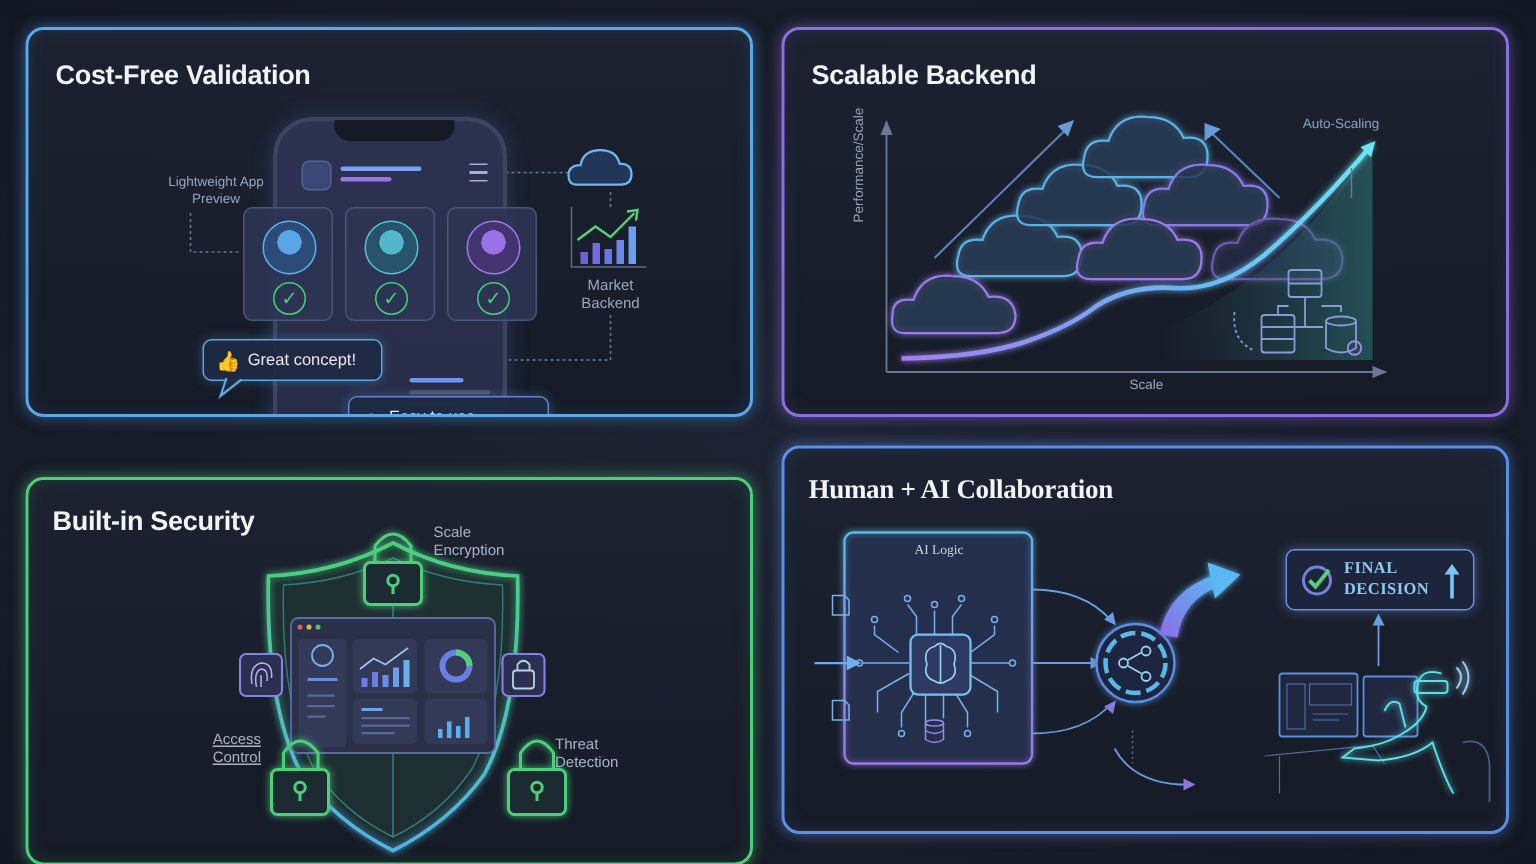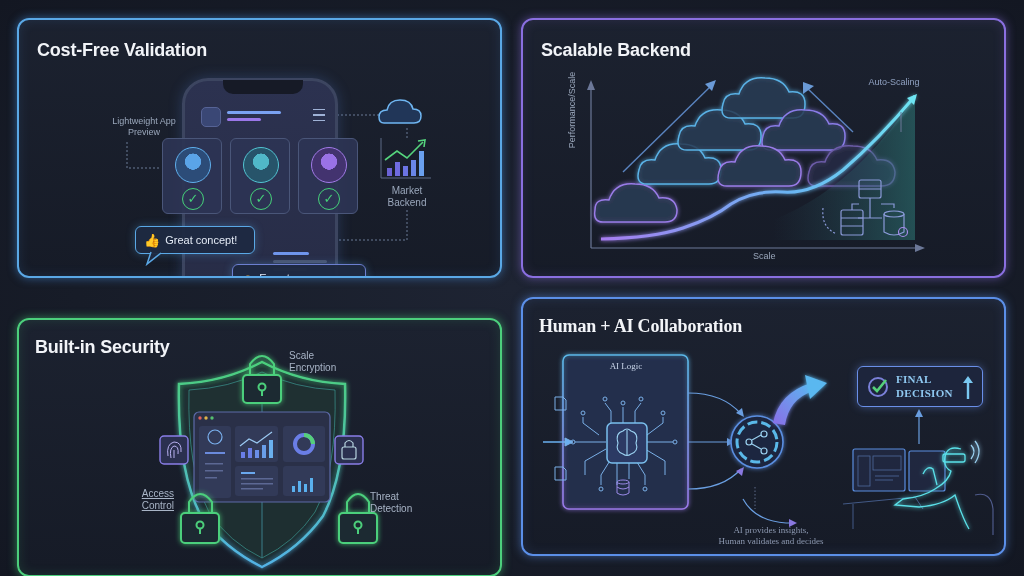--- a/index.html
+++ b/index.html
@@ -488,17 +488,13 @@
       <path d="M15 20 L19 24 L28 13" stroke="#55d07a" stroke-width="2.6" fill="none"></path>
       <path d="M110 32 V14" stroke="#7ac8f0" stroke-width="2.4"></path>
       <path d="M105 16 L110 9 L115 16 Z" fill="#7ac8f0"></path>
     </svg>
     <div class="txt">
       <div>FINAL</div>
       <div>DECISION</div>
     </div>
   </div>
 
-  <div class="lbl" style="left:148px; top:226px; width:200px; font-size:9px; color:#8c98b0;">
-    <div>AI provides insights,</div>
-    <div>Human validates and decides</div>
-  </div>
 </div>
 
 </body></html>

